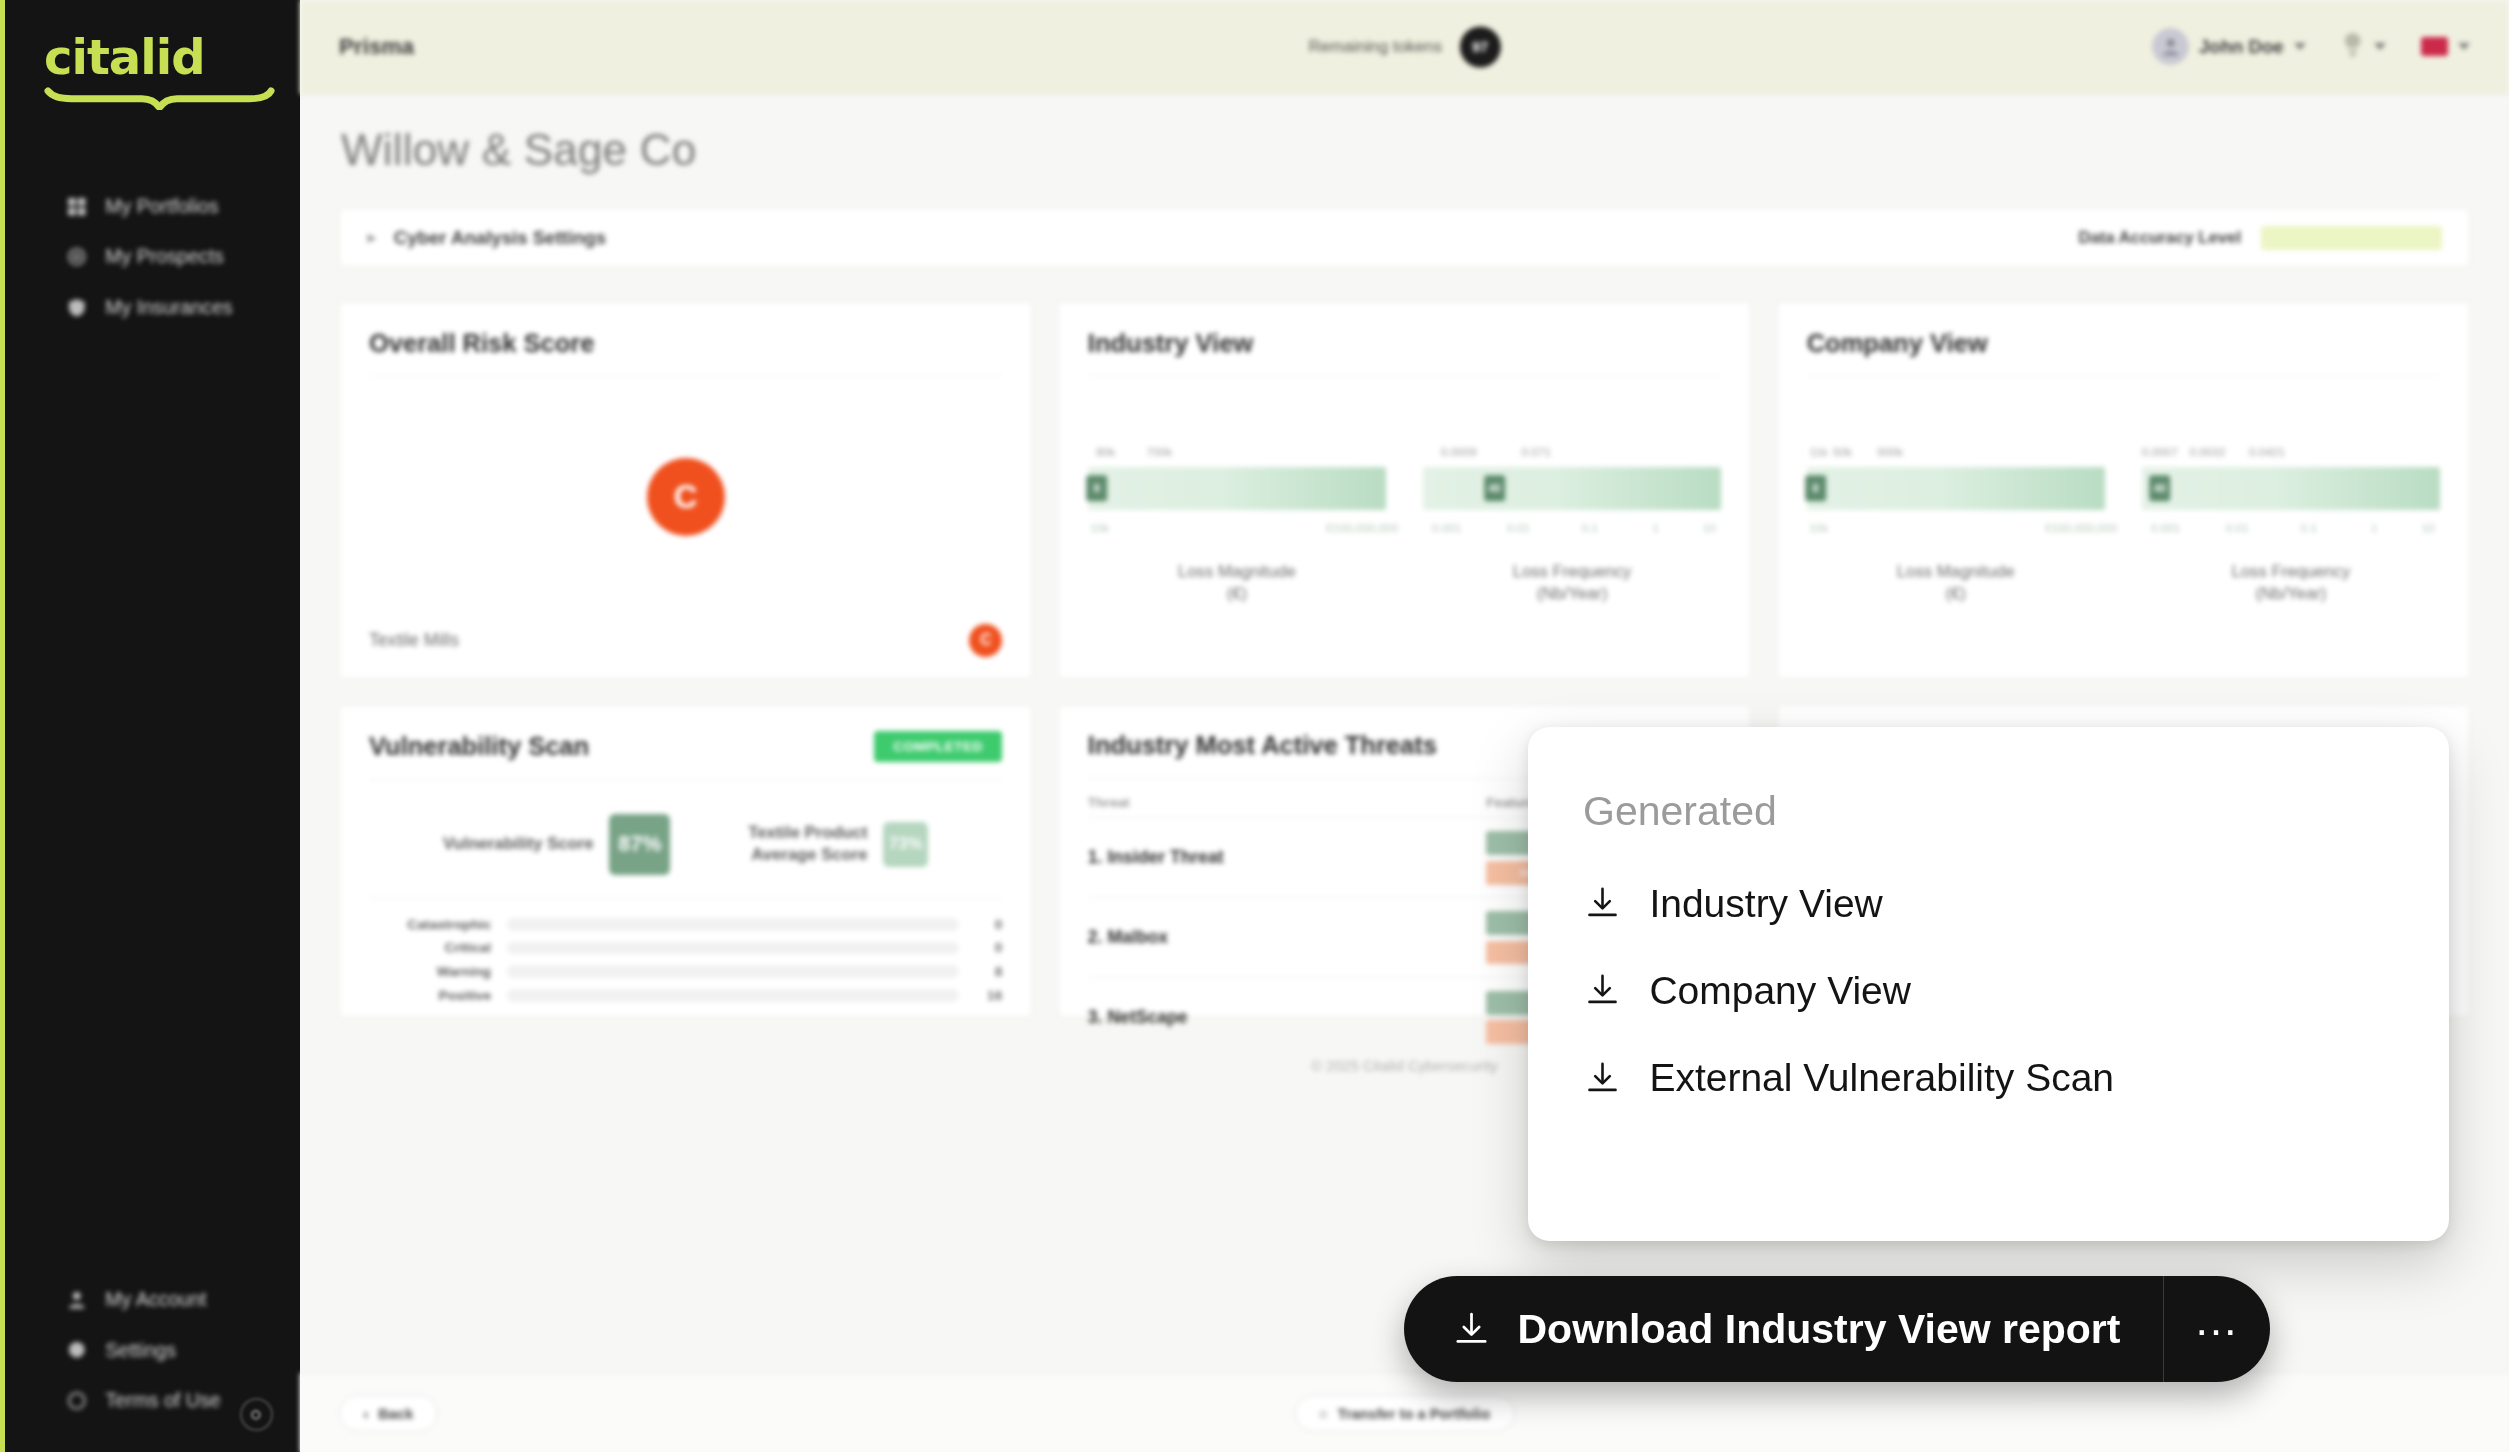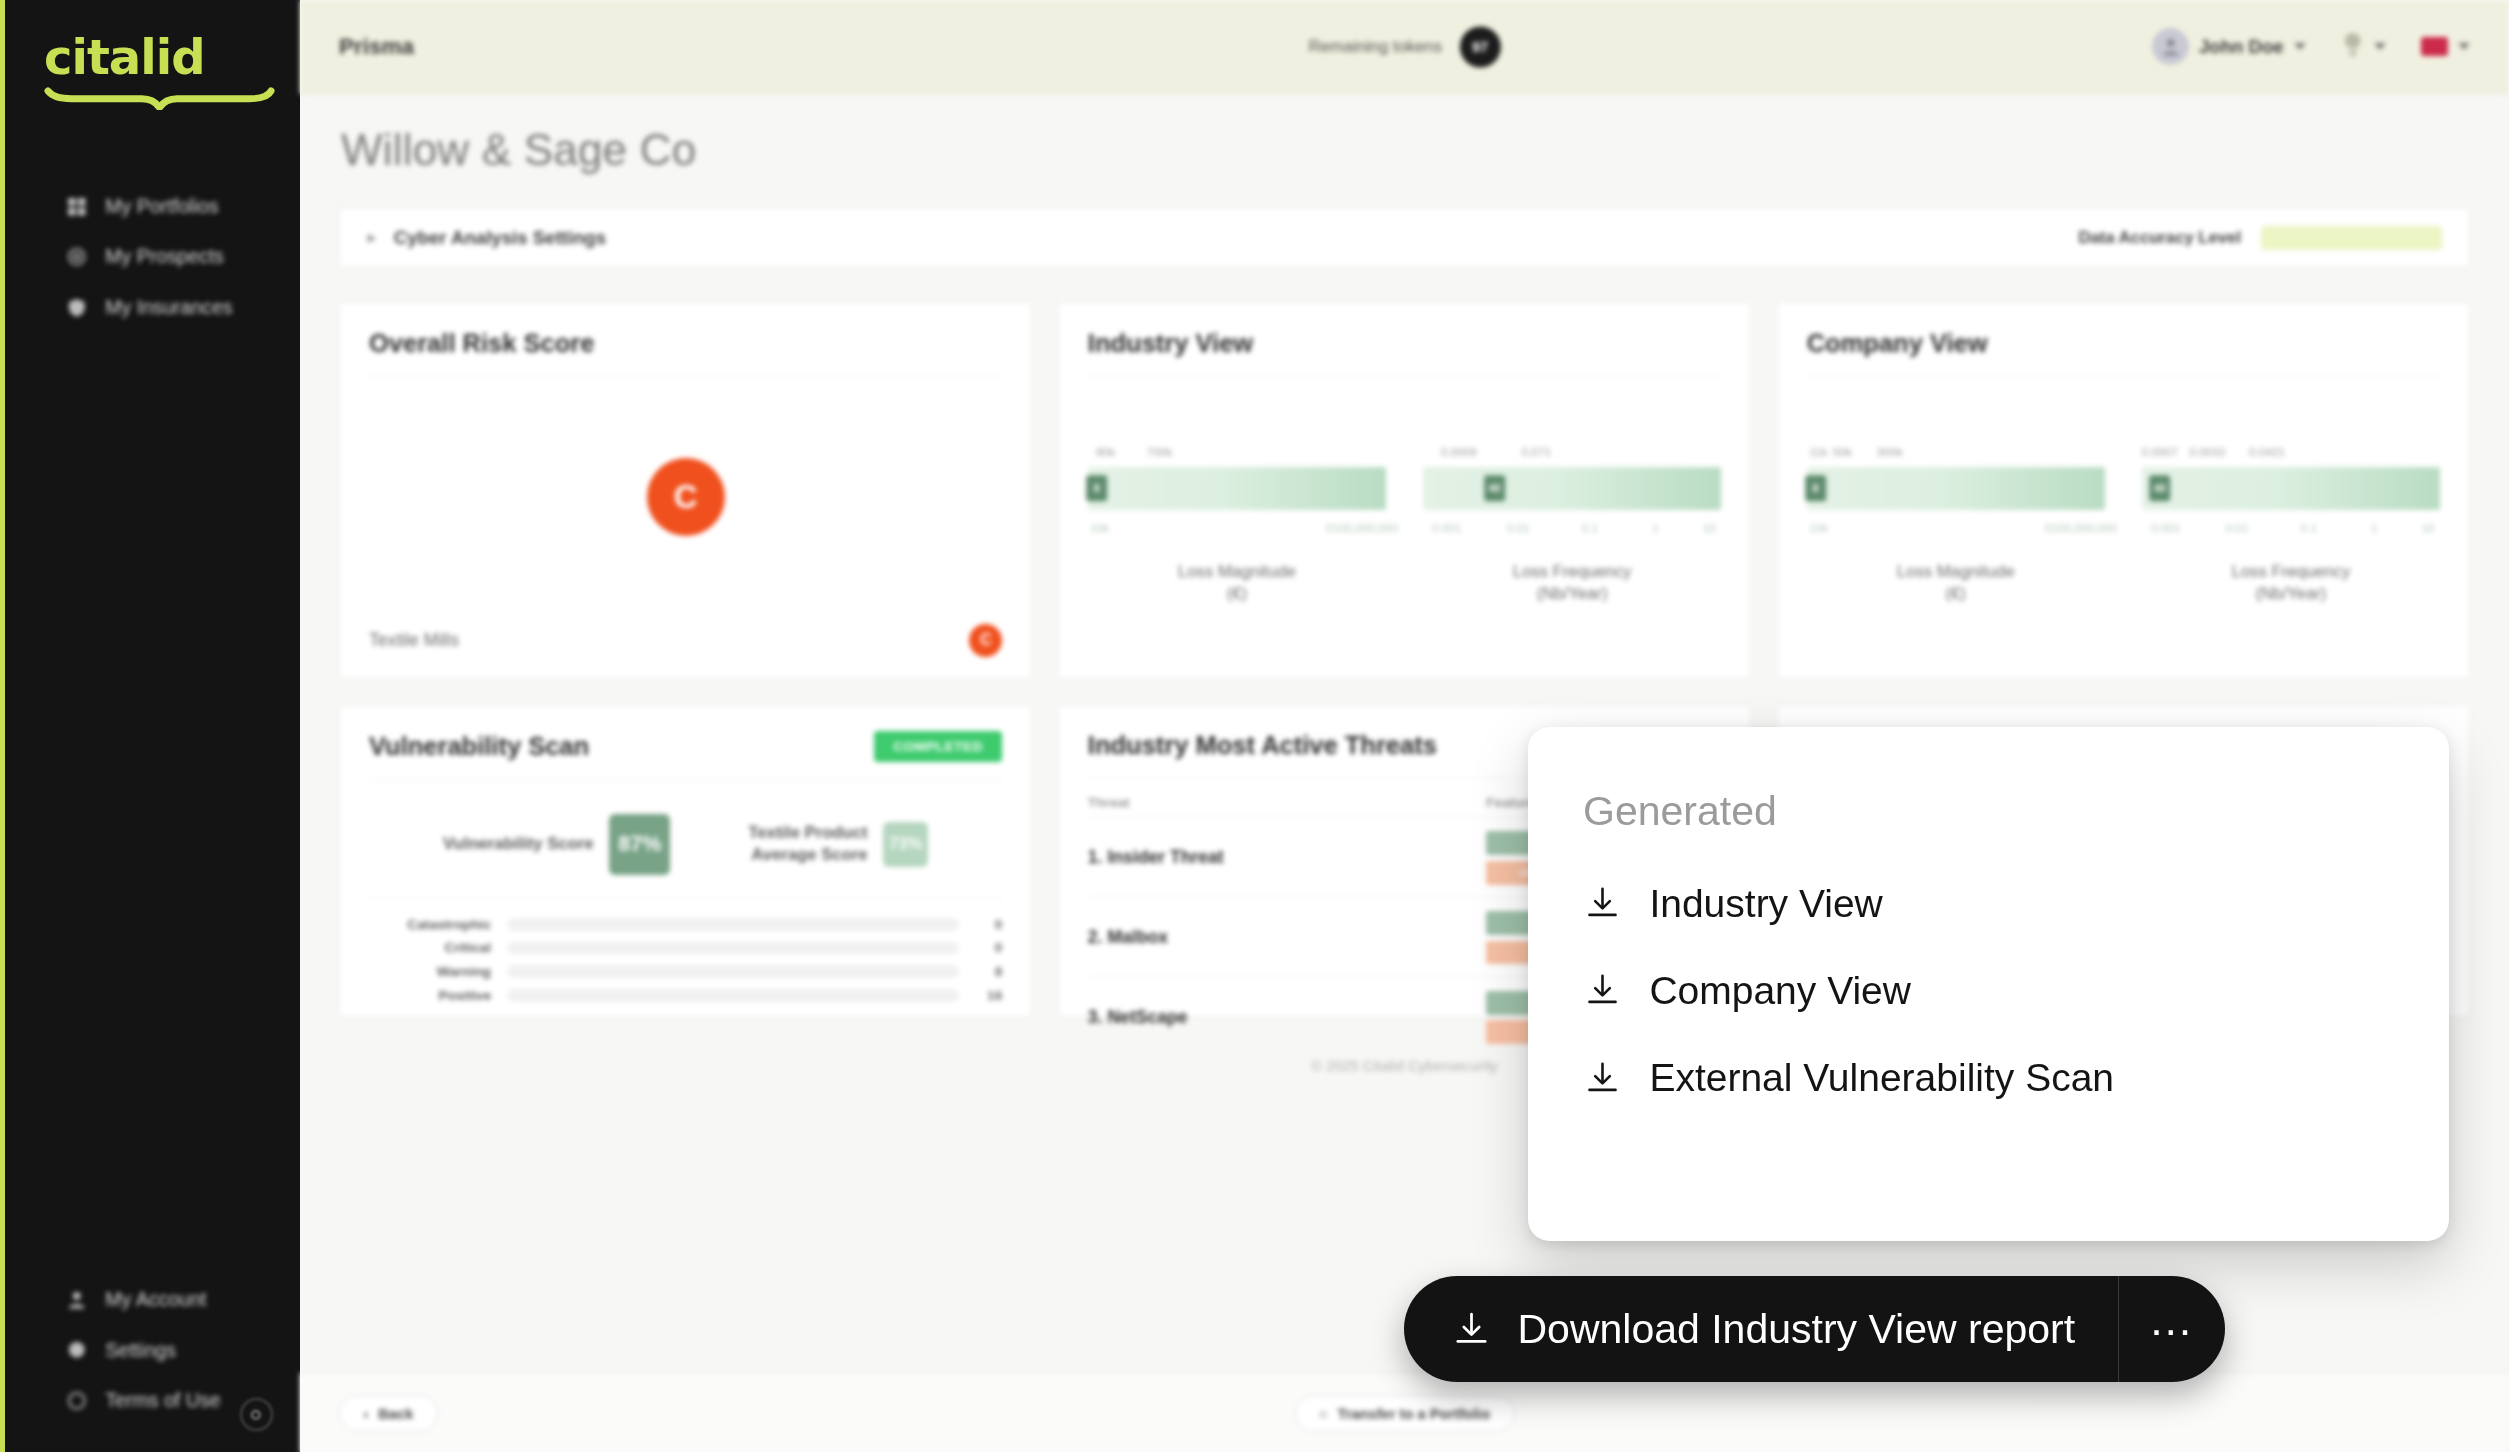--- a/index.html
+++ b/index.html
@@ -233,21 +233,21 @@
 
   .dl-button {
     position: absolute; left: 1404px; top: 1276px;
     height: 106px; display: flex; align-items: stretch;
     background: #131313; border-radius: 53px; color: #fff;
     box-shadow: 0 13.7px 33px rgba(0,0,0,.30);
     z-index: 45; overflow: hidden;
   }
   .dl-main {
     display: flex; align-items: center; gap: 25.5px;
-    padding: 0 43px 0 47px; font-size: 41px; font-weight: 400; cursor: pointer;
+    padding: 0 43px 0 47px; font-size: 41px; font-weight: 700; cursor: pointer;
   }
   .dl-main .dl-ic { width: 41px; height: 41px; flex: 0 0 41px; }
   .dl-sep { width: 1px; background: #3a3a3a; }
   .dl-more {
     display: flex; align-items: center; justify-content: center;
     width: 106px; font-size: 45px; letter-spacing: 2.9px; cursor: pointer;
     padding-bottom: 17.6px;
   }
 </style>
 </head>

